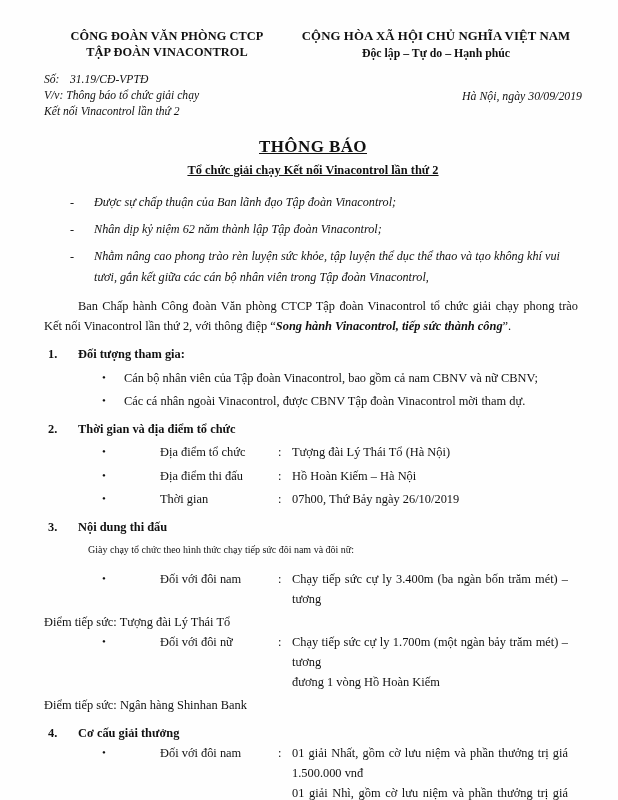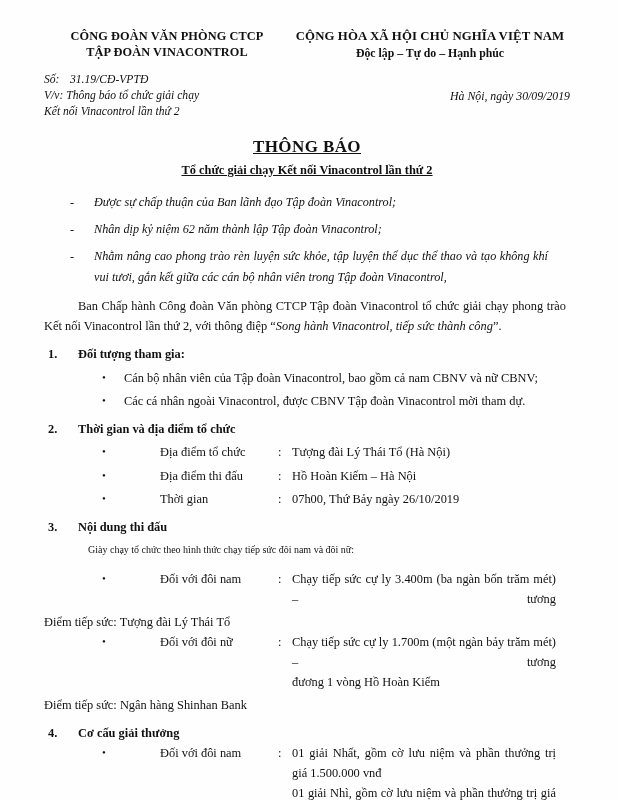--- a/index.html
+++ b/index.html
@@ -13,21 +13,21 @@
     background: #fefefe;
     font-family: "Liberation Serif", "DejaVu Serif", serif;
     color: #111111;
     overflow: hidden;
   }
   .page {
     position: relative;
     width: 618px;
     height: 672px;
     box-sizing: border-box;
-    padding: 28px 48px 10px 44px;
+    padding: 28px 36px 10px 44px;
   }
 
   
   .doc-header {
     display: flex;
     align-items: flex-start;
     width: 100%;
   }
   .hdr-left {
     width: 246px;
@@ -123,21 +123,21 @@
   
   .body-para {
     font-size: 12.4px;
     line-height: 1.62;
     text-align: justify;
     text-indent: 34px;
     margin-top: 8px;
     padding-right: 4px;
   }
   .slogan {
-    font-weight: normal;
+    font-weight: bold;
     font-style: italic;
   }
 
   
   .section {
     margin-top: 9px;
   }
   .sec-head {
     display: flex;
     font-weight: bold;

